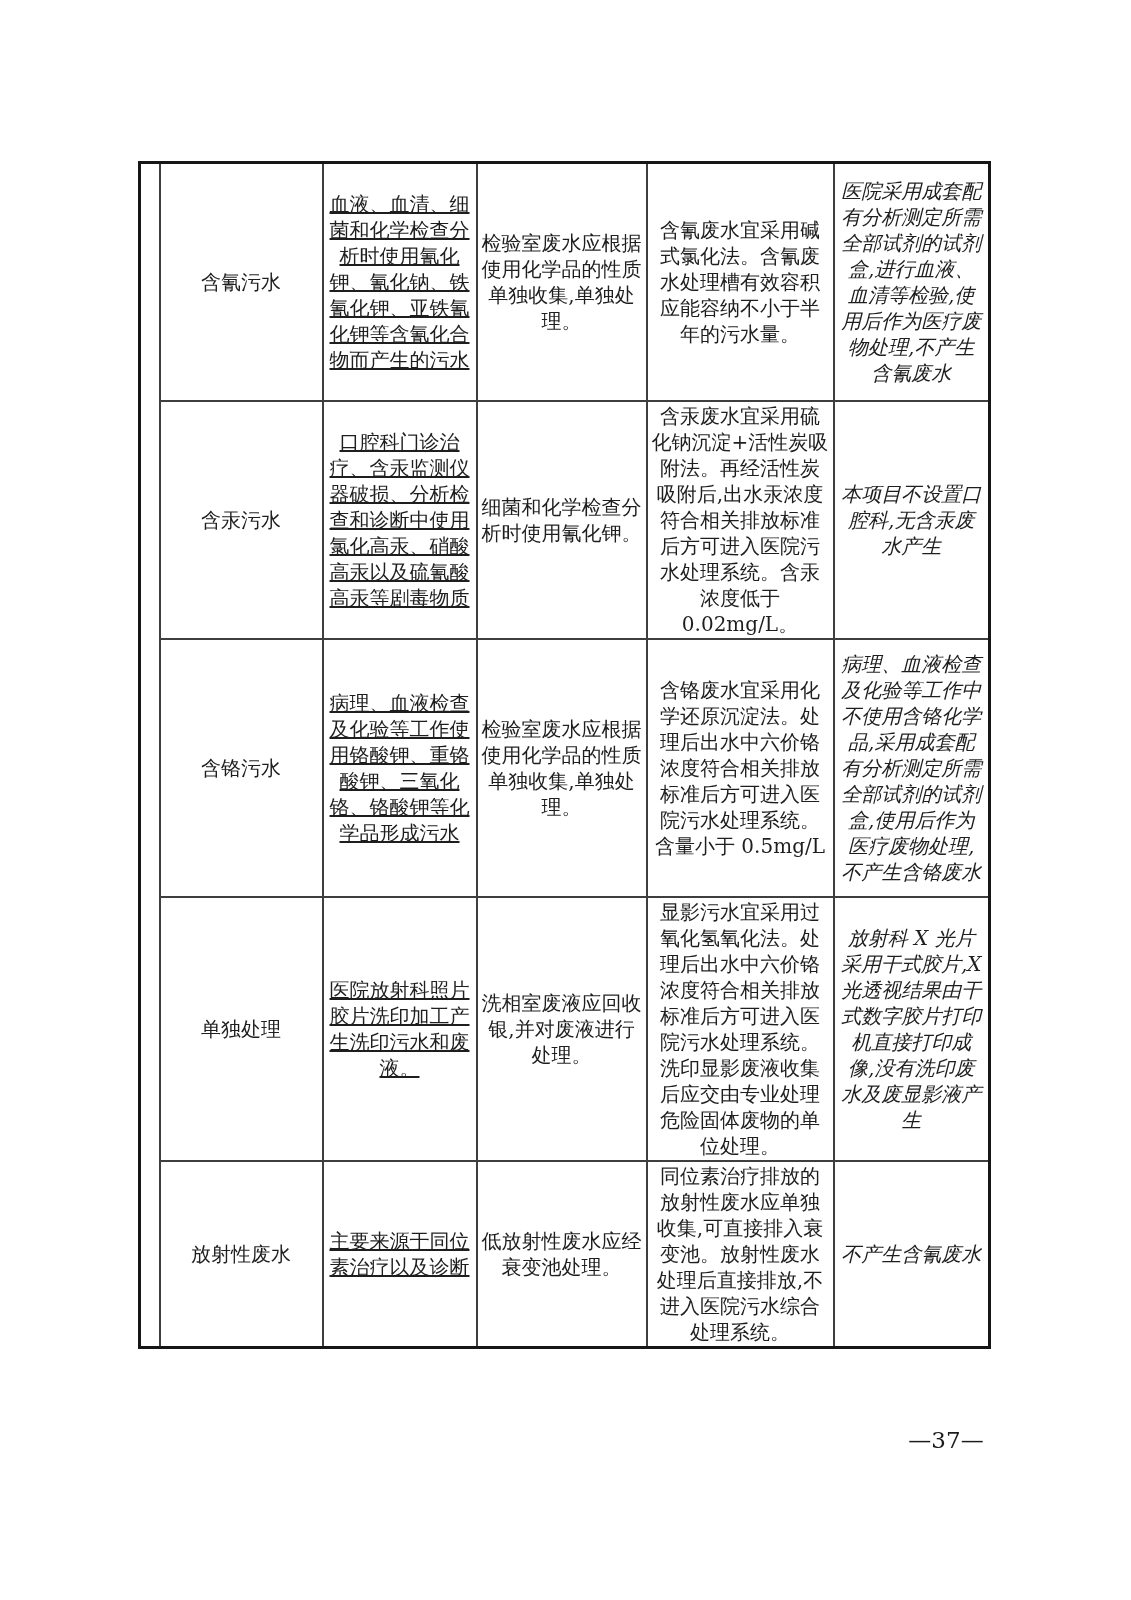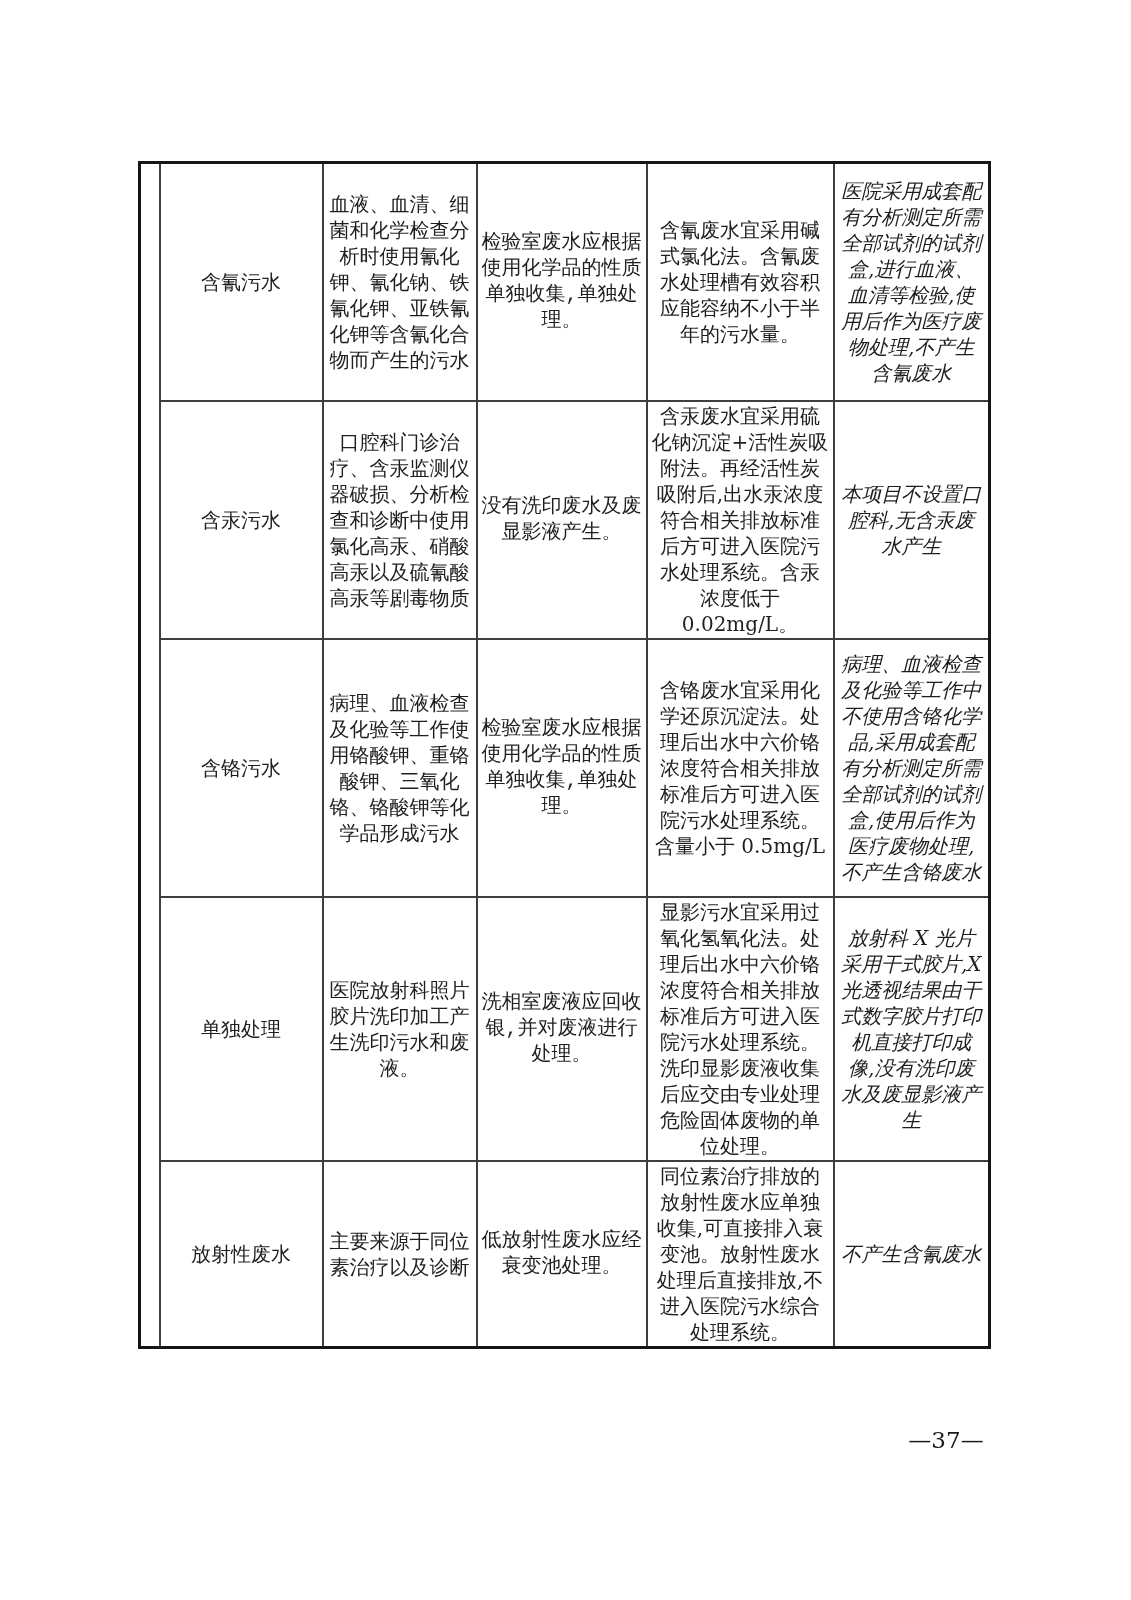--- a/index.html
+++ b/index.html
@@ -27,22 +27,22 @@
     text-align:center;
     vertical-align:middle;
     font-size:20px;
     line-height:26px;
     padding:1px 4px;
     color:#1e1e1e;
     overflow:hidden;
   }
   td.c-spanner{padding:0;}
   td.c-cat{padding:1px 6px;font-family:Liberation Serif, serif;}
-  td.c-src{padding:1px 4px;}
-  td.c-col{padding:1px 10px;font-family:Liberation Mono, monospace;}
+  td.c-src{padding:1px 4px;text-decoration:underline;}
+  td.c-col{padding:1px 10px;}
   td.c-trt{padding:1px 10px;}
   td.c-rmk{padding:1px 10px;font-style:italic;}
   tr.r1{height:238px;}
   tr.r2{height:233px;}
   tr.r3{height:258px;}
   tr.r4{height:260px;}
   tr.r5{height:182px;}
   .page-number{
     position:absolute;
     left:898px;
@@ -73,21 +73,21 @@
         <td class="c-spanner" rowspan="5"></td>
         <td class="c-cat">含氰污水</td>
         <td class="c-src">血液、血清、细菌和化学检查分析时使用氰化钾、氰化钠、铁氰化钾、亚铁氰化钾等含氰化合物而产生的污水</td>
         <td class="c-col">检验室废水应根据使用化学品的性质单独收集,单独处理。</td>
         <td class="c-trt">含氰废水宜采用碱式氯化法。含氰废水处理槽有效容积应能容纳不小于半年的污水量。</td>
         <td class="c-rmk">医院采用成套配有分析测定所需全部试剂的试剂盒,进行血液、血清等检验,使用后作为医疗废物处理,不产生含氰废水</td>
       </tr>
       <tr class="r2">
         <td class="c-cat">含汞污水</td>
         <td class="c-src">口腔科门诊治疗、含汞监测仪器破损、分析检查和诊断中使用氯化高汞、硝酸高汞以及硫氰酸高汞等剧毒物质</td>
-        <td class="c-col">没有洗印废水及废显影液产生。</td>
+        <td class="c-col">细菌和化学检查分析时使用氰化钾。</td>
         <td class="c-trt">含汞废水宜采用硫化钠沉淀+活性炭吸附法。再经活性炭吸附后,出水汞浓度符合相关排放标准后方可进入医院污水处理系统。含汞浓度低于 0.02mg/L。</td>
         <td class="c-rmk">本项目不设置口腔科,无含汞废水产生</td>
       </tr>
       <tr class="r3">
         <td class="c-cat">含铬污水</td>
         <td class="c-src">病理、血液检查及化验等工作使用铬酸钾、重铬酸钾、三氧化铬、铬酸钾等化学品形成污水</td>
         <td class="c-col">检验室废水应根据使用化学品的性质单独收集,单独处理。</td>
         <td class="c-trt">含铬废水宜采用化学还原沉淀法。处理后出水中六价铬浓度符合相关排放标准后方可进入医院污水处理系统。含量小于 0.5mg/L</td>
         <td class="c-rmk">病理、血液检查及化验等工作中不使用含铬化学品,采用成套配有分析测定所需全部试剂的试剂盒,使用后作为医疗废物处理,不产生含铬废水</td>
       </tr>

